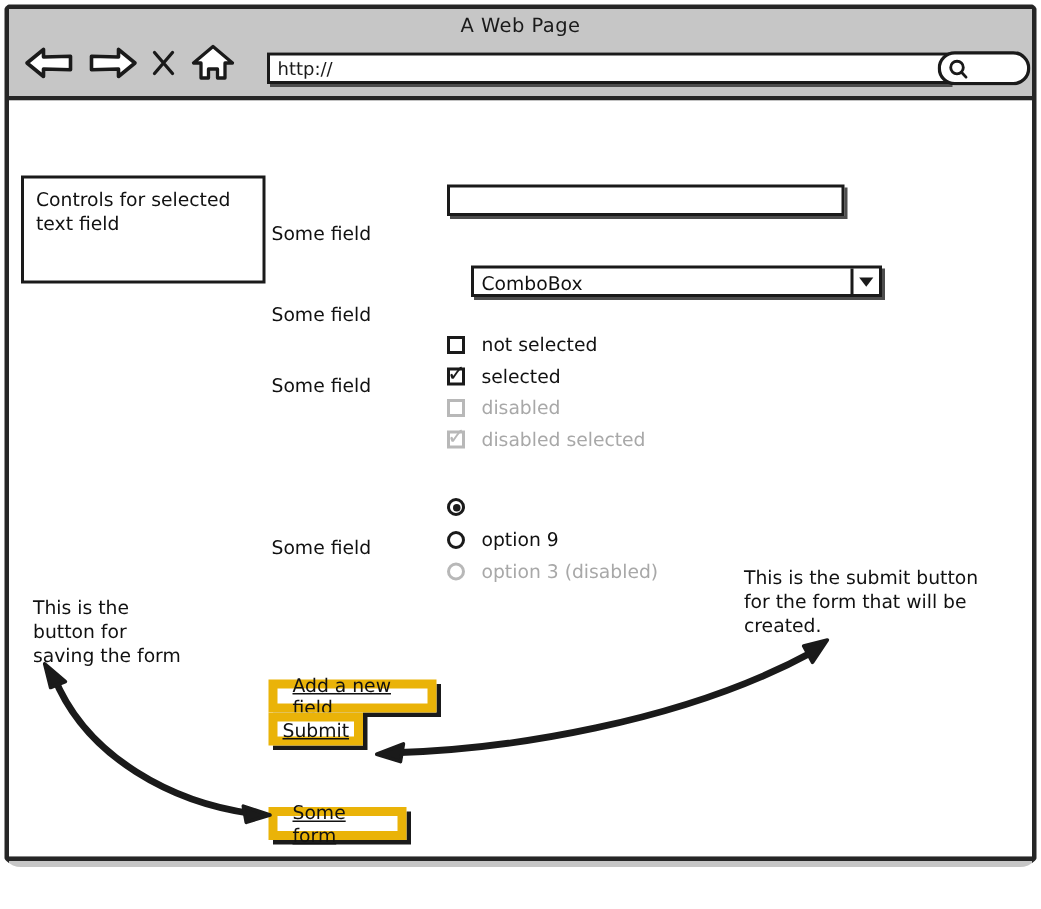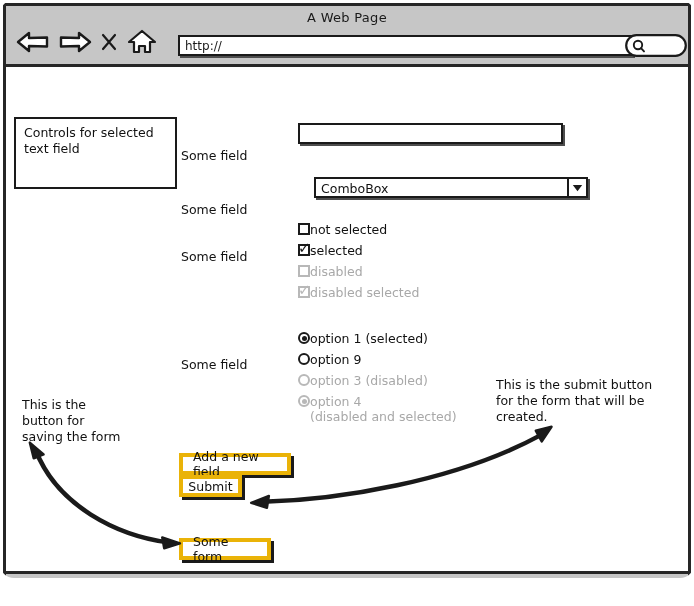--- a/index.html
+++ b/index.html
@@ -182,21 +182,22 @@
     display: flex;
     align-items: center;
     justify-content: center;
   }
 
   
   .opt-row {
     position: absolute;
     left: 292px;
     display: flex;
-    align-items: flex-start;
+    align-items: center;
+    gap: 11px;
   }
   .opt-label {
     font-size: 12.5px;
     line-height: 15px;
     color: #111111;
     white-space: pre-line;
     padding-top: 0px;
   }
   .opt-label.dim { color: #a8a8a8; }
 
@@ -254,31 +255,32 @@
     line-height: 16px;
     color: #111111;
     white-space: pre-line;
   }
 
   
   .btn {
     position: absolute;
     box-sizing: border-box;
     background: #ffffff;
-    border: 4px solid #eab308;
+    border: 6px solid #eab308;
     box-shadow: 3px 3px 0 0 #1a1a1a;
     font-size: 12.5px;
     color: #111111;
     display: flex;
     align-items: center;
     justify-content: center;
     padding: 0 10px;
     height: 22px;
     cursor: pointer;
     font-family: "DejaVu Sans", sans-serif;
+    text-decoration: underline;
   }
 
   
   .arrows-svg {
     position: absolute;
     left: 0;
     top: 0;
     width: 100%;
     height: 100%;
     pointer-events: none;
@@ -397,36 +399,28 @@
         <span class="cbox dim">
             <span class="tick">✓</span>
           </span>
         <span class="opt-label dim">disabled selected</span>
       </div>
 
       <div class="opt-row" style="top:264px">
         <span class="radio">
             <span class="dot"></span>
           </span>
-        <span class="opt-label">option 1 (selected)</span>
       </div>
       <div class="opt-row" style="top:285px">
         <span class="radio"></span>
         <span class="opt-label">option 9</span>
       </div>
       <div class="opt-row" style="top:306px">
         <span class="radio dim"></span>
         <span class="opt-label dim">option 3 (disabled)</span>
-      </div>
-      <div class="opt-row" style="top:327px">
-        <span class="radio dim">
-            <span class="dot"></span>
-          </span>
-        <span class="opt-label dim">option 4
-(disabled and selected)</span>
       </div>
 
       <div class="annot-text" style="left:490px; top:310px; width:180px;">This is the submit button
 for the form that will be
 created.</div>
       <div class="annot-text" style="left:16px; top:330px; width:130px;">This is the
 button for
 saving the form</div>
 
       <div class="btn" style="left:173px; top:386px; width:112px;">Add a new field</div>

